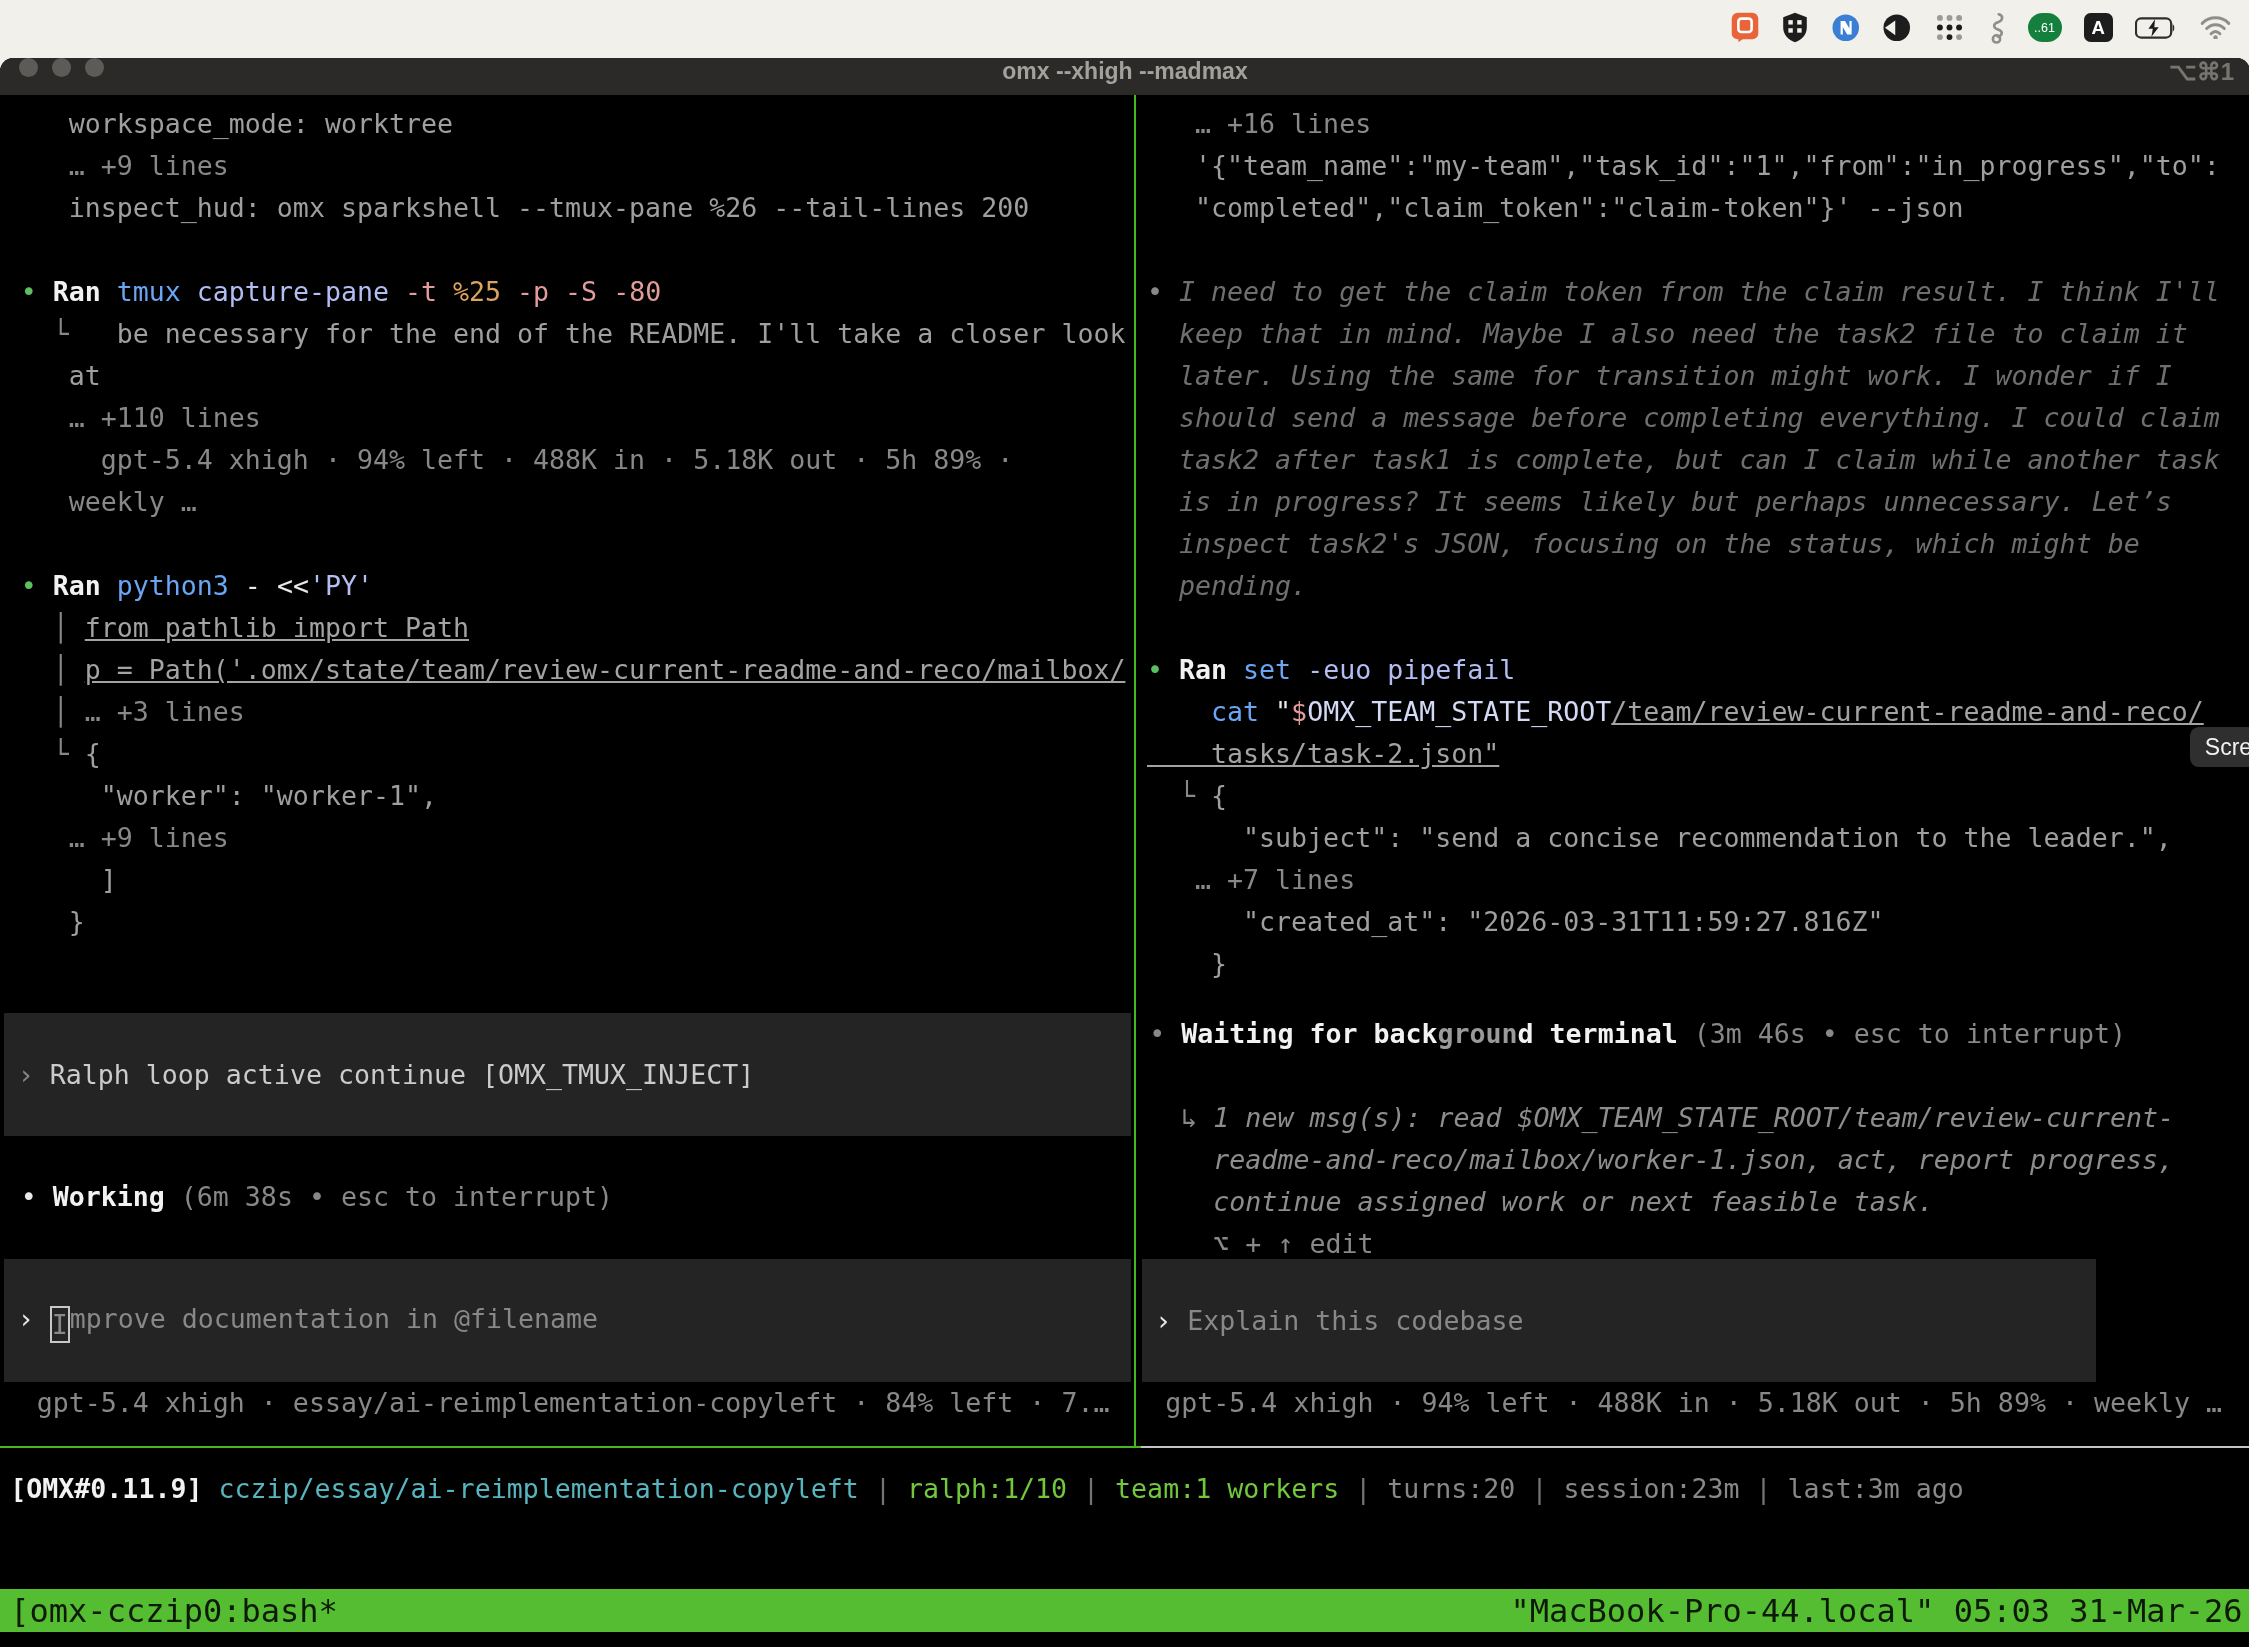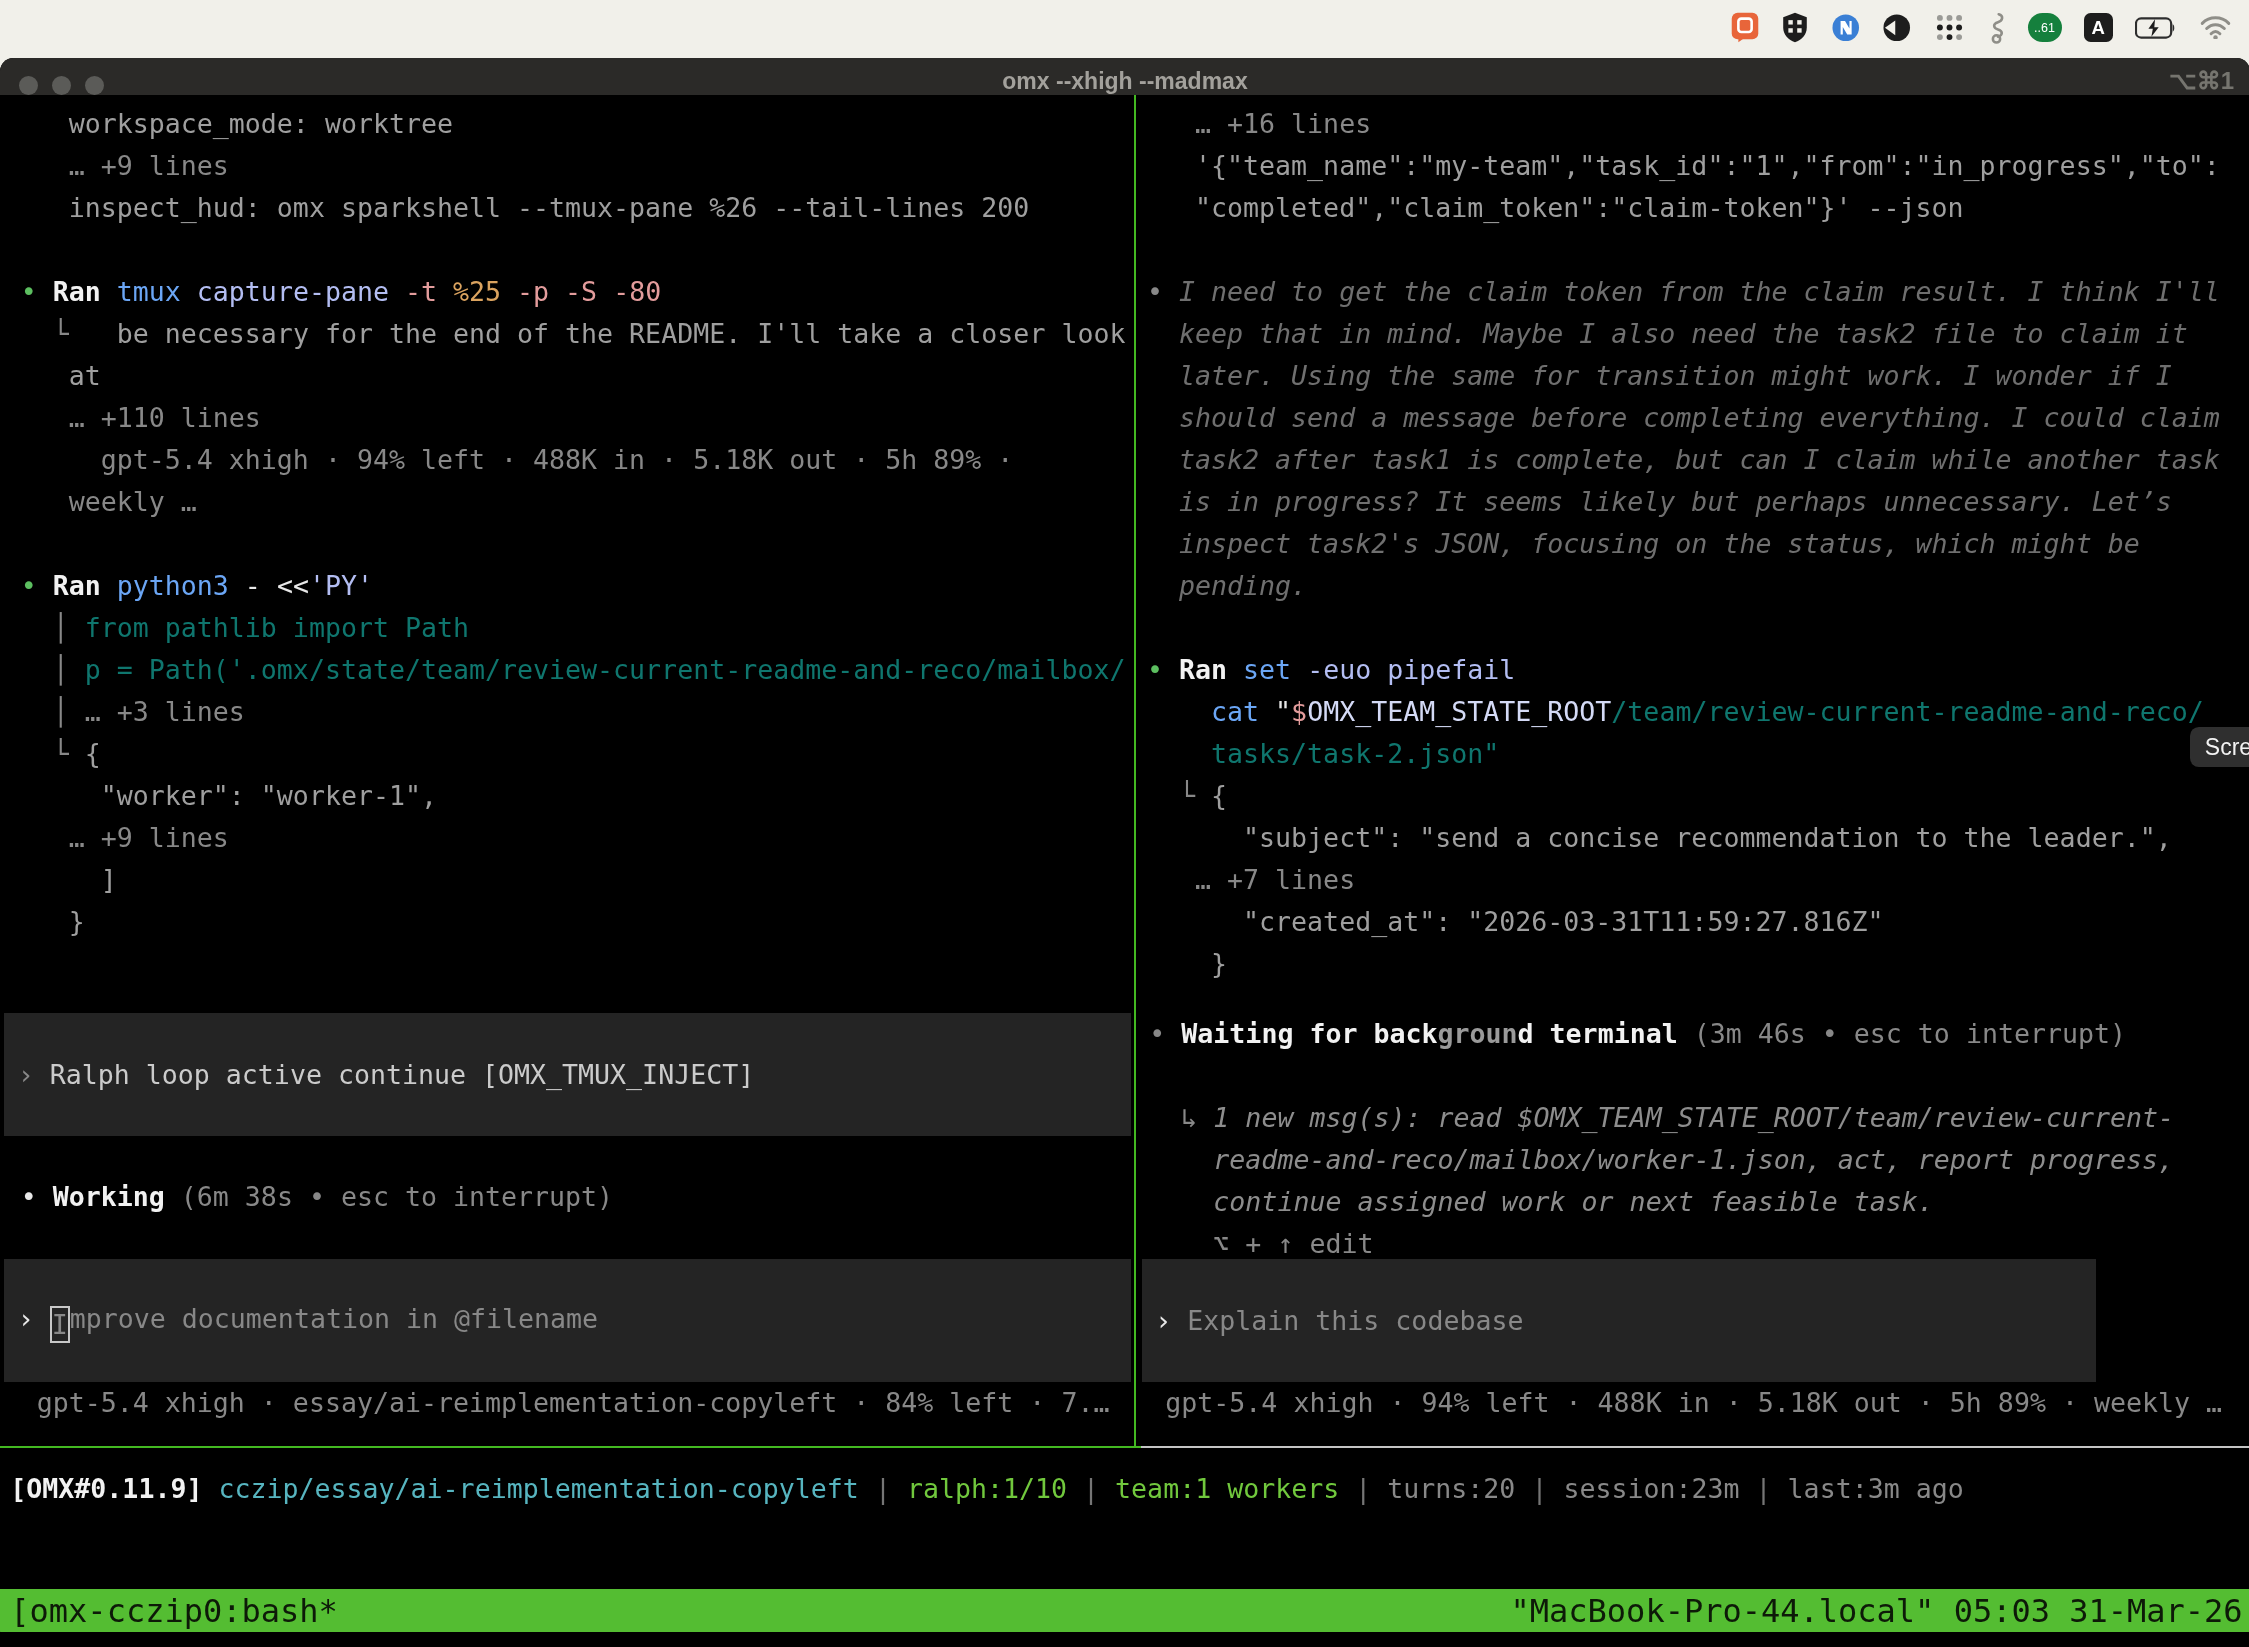--- a/index.html
+++ b/index.html
@@ -29,21 +29,21 @@
   .a-key { width:29.5px; height:29.5px; background:#1d1d1d; border-radius:6.6px; color:#fff;
            font-weight:700; font-size:18.5px; display:flex; align-items:center; justify-content:center; }
 
   
   .window {
     position:absolute; left:0; right:0; top:58px; bottom:4.4px;
     background:#000; border-radius:13.3px; overflow:hidden;
   }
   .titlebar {
     position:relative; height:37px; background:#2b2a28;
-    display:flex; align-items:flex-end;
+    display:flex; align-items:flex-start;
   }
   .traffic { display:flex; gap:14px; padding-left:19px; }
   .tl-dot { width:19px; height:19px; border-radius:50%; background:#5b5b58; }
   .win-title {
     position:absolute; left:0; right:0; text-align:center;
     color:#a3a19c; font-size:23px; font-weight:700;
   }
   .win-shortcut { position:absolute; right:16px; color:#76756f; font-size:24px; font-weight:700; }
 
   
@@ -77,21 +77,21 @@
   .c-mi     { color:#8d8d8d; font-style:italic; }
   .c-w      { color:#e8e8e8; }
   .c-bw     { color:#f2f2f2; font-weight:bold; }
   .c-sh     { color:#9a9a9a; font-weight:bold; }
   .c-gb     { color:#5cbf60; }
   .c-bl     { color:#6ba6f5; }
   .c-lv     { color:#b3bdf2; }
   .c-lvw    { color:#d4daf6; }
   .c-rs     { color:#e39c9c; }
   .c-or     { color:#dba35f; }
-  .c-cg     { color:#0f766e; }
+  .c-cg     { color:#a3a3a3;text-decoration:underline; }
   .c-cy     { color:#57b5c0; }
   .c-sg     { color:#71c83d; }
   .c-dim    { color:#757575; }
   .c-bright { color:#cbcbcb; }
 
   .cur { display:inline-block; height:37px; line-height:34px;
          border:2.2px solid #c8c8c8; vertical-align:-6.6px; }
 
   
   .overlay-tip {

